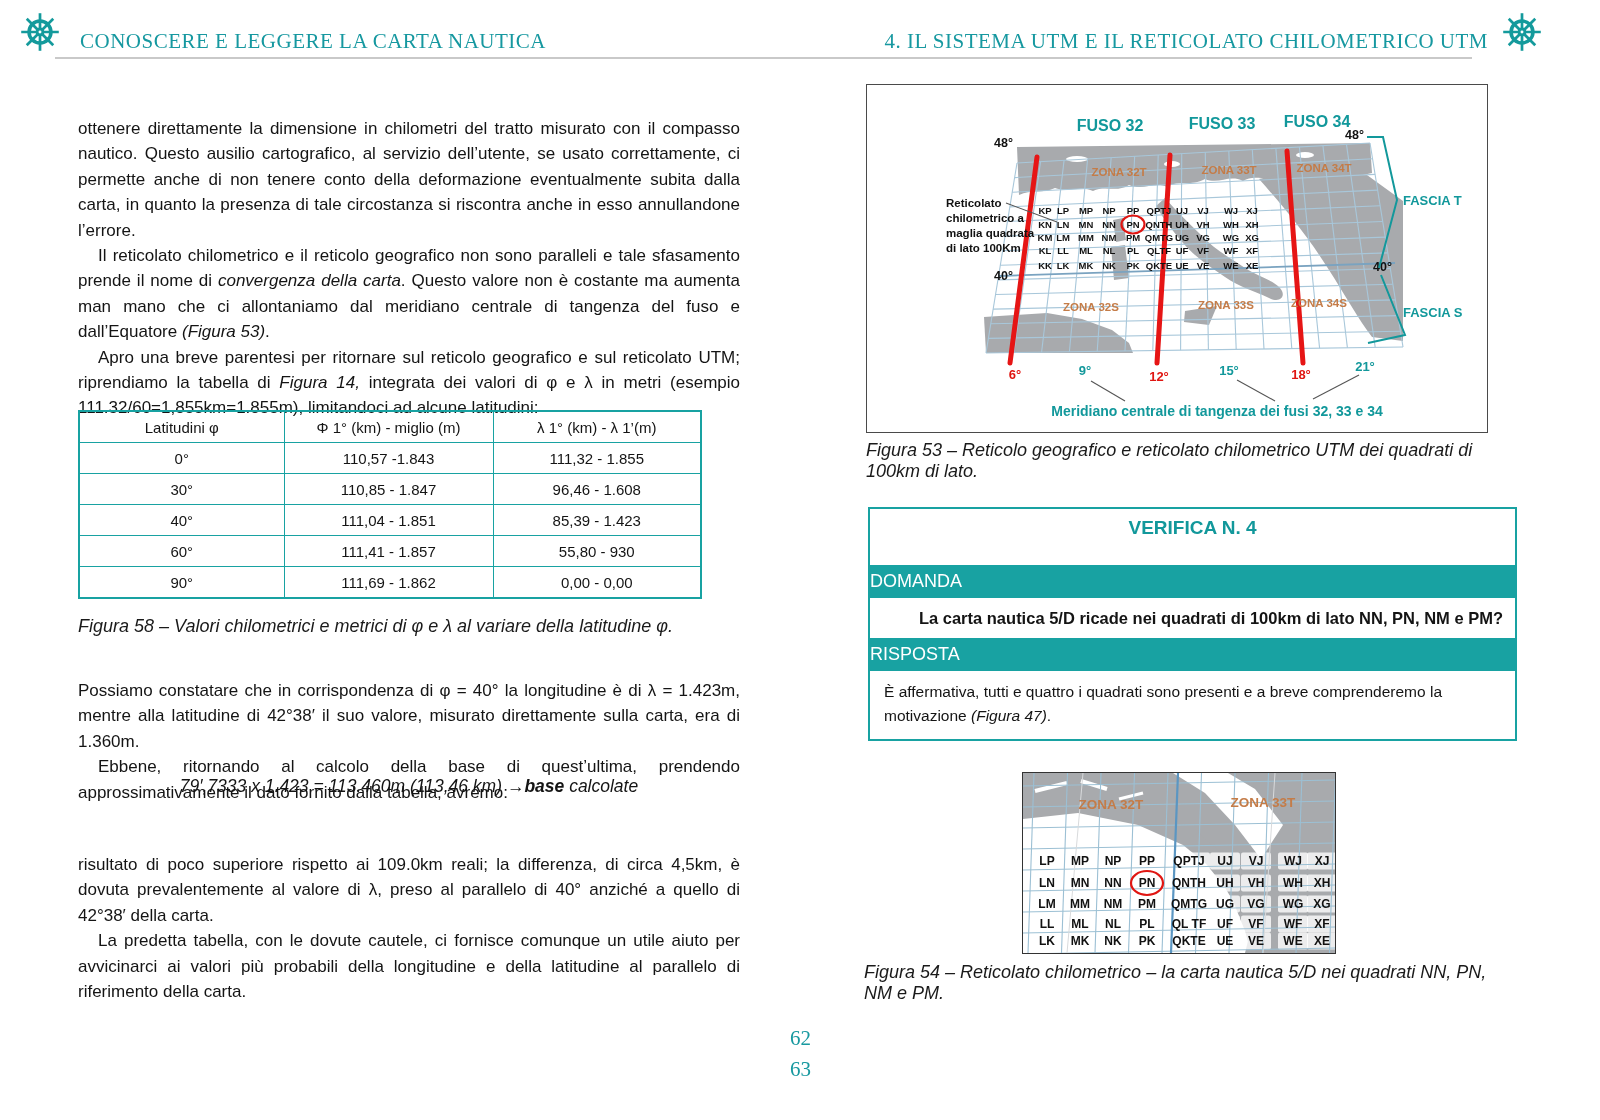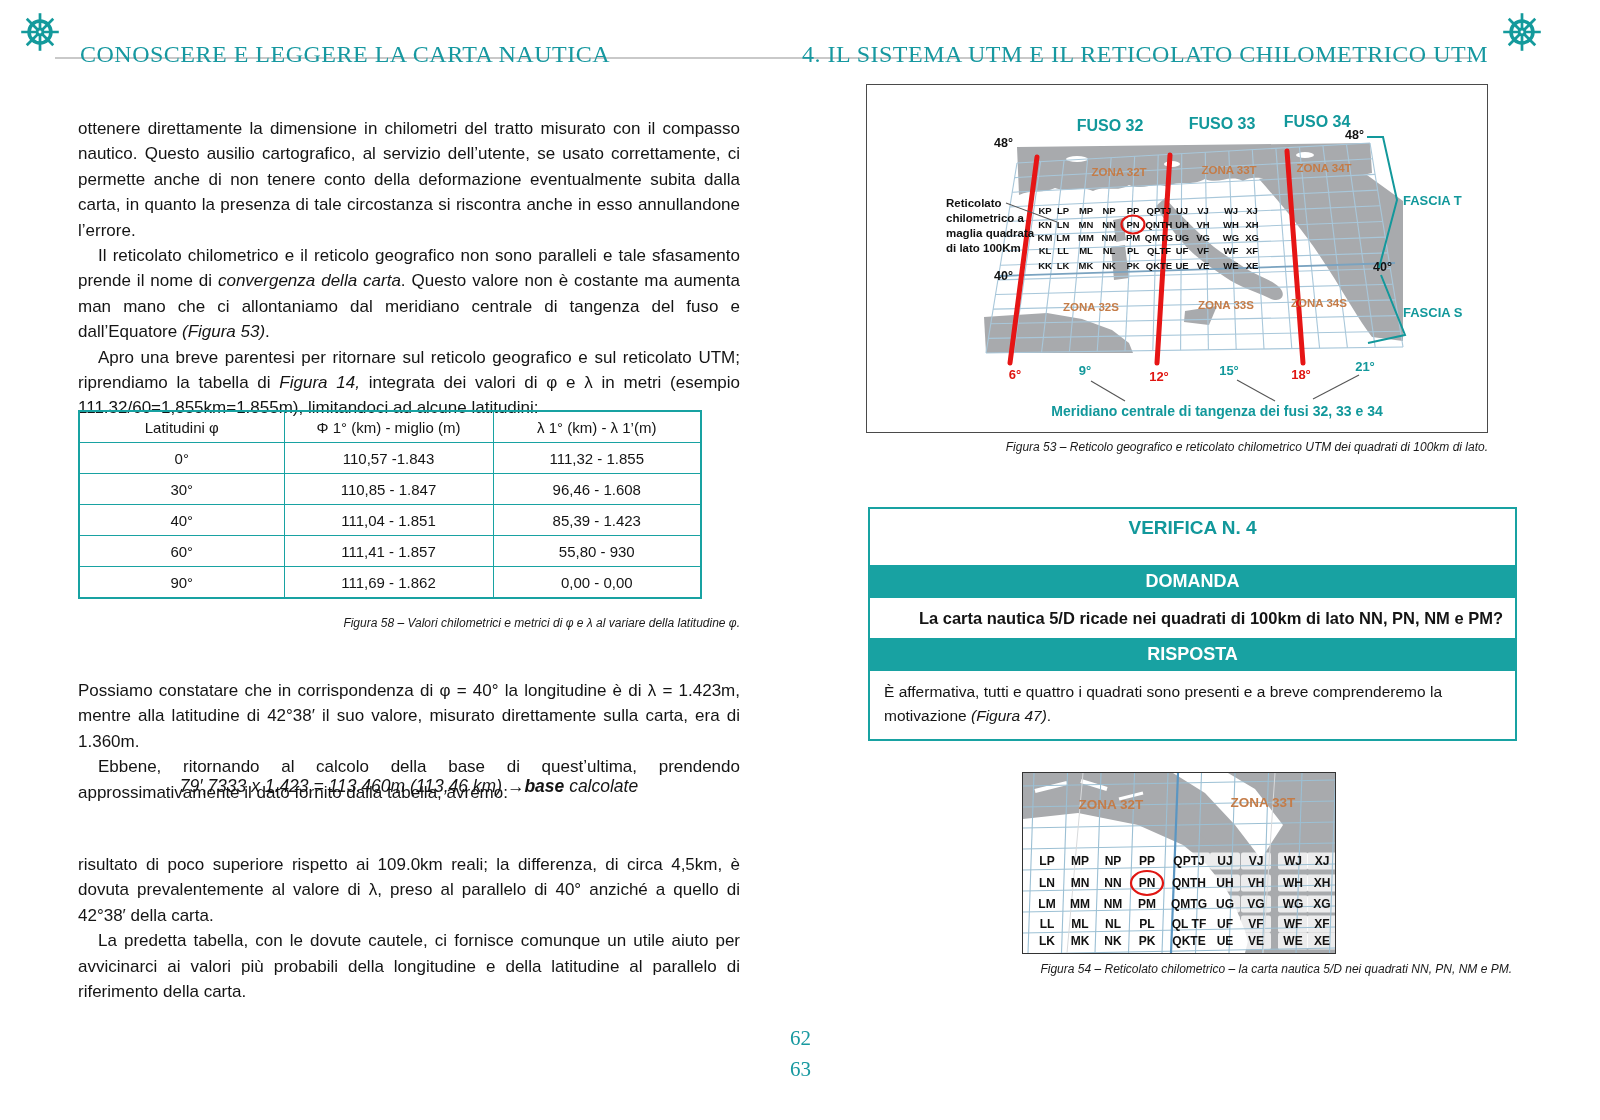--- a/index.html
+++ b/index.html
@@ -5,38 +5,38 @@
   html,body{margin:0;padding:0;}
   body{
     width:1600px;height:1120px;position:relative;background:#ffffff;
     font-family:"Liberation Sans", sans-serif;color:#141414;overflow:hidden;
   }
   
   .hdr-rule{position:absolute;left:55px;top:57px;width:1417px;height:2px;background:#c9c9c9;}
   .wheel{position:absolute;top:8px;width:48px;height:48px;}
   .wheel.left{left:16px;} .wheel.right{left:1498px;}
   .hdr-title{
-    position:absolute;top:41px;font-family:"Liberation Serif", serif;
-    font-size:24px;letter-spacing:.5px;color:#1698a0;white-space:nowrap;
+    position:absolute;top:29px;font-family:"Liberation Serif", serif;
+    font-size:21px;letter-spacing:.5px;color:#1698a0;white-space:nowrap;
   }
   .hdr-title.left{left:80px;}
   .hdr-title.right{right:112px;}
   
   .col-left{position:absolute;left:78px;width:662px;}
   .body-text p{margin:0;font-size:17px;line-height:25.4px;text-align:justify;}
   .body-text p.ind{text-indent:20px;}
   .seg-i{font-style:italic;} .seg-b{font-weight:bold;} .seg-bi{font-weight:bold;font-style:italic;}
   
   .tbl52{border-collapse:collapse;width:622px;table-layout:fixed;}
   .tbl52 th,.tbl52 td{
     border:1.6px solid #18a2a2;height:30px;text-align:center;vertical-align:middle;
     font-size:15px;font-weight:normal;padding:0 4px;
   }
   .tbl52{border:2.5px solid #18a2a2;}
-  .caption{font-style:italic;font-size:12px;text-align:right;color:#1a1a1a;}
+  .caption{font-style:italic;font-size:18px;text-align:left;color:#1a1a1a;}
   .formula{font-style:italic;font-size:17.5px;text-align:center;}
   
   .figbox53{position:absolute;left:866px;top:84px;width:620px;height:347px;border:1.5px solid #4a4a4a;background:#fff;}
   .figbox54{position:absolute;left:1022px;top:772px;width:312px;height:180px;border:1.2px solid #333;background:#fff;}
   .cap53{position:absolute;left:866px;top:440px;width:622px;}
   .cap54{position:absolute;left:864px;top:962px;width:648px;}
   svg text{font-family:"Liberation Sans", sans-serif;}
   .t-fuso{fill:#12989b;font-size:16px;font-weight:bold;text-anchor:middle;}
   .t-lat{fill:#111;font-size:12.5px;font-weight:bold;}
   .t-zona{fill:#c47c48;font-size:11.5px;font-weight:bold;text-anchor:middle;}
@@ -54,21 +54,21 @@
   .g54dark{stroke:#5b96c2;stroke-width:2.2;}
   .red-mer{stroke:#e61515;stroke-width:5;stroke-linecap:round;}
   .ptr{stroke:#555;stroke-width:1.1;}
   .land{fill:#a8aaad;}
   .sea54{fill:#ffffff;}
   .pn-circle{fill:none;stroke:#e01612;stroke-width:2.2;}
   .bracket{fill:none;stroke:#12989b;stroke-width:2;}
   
   .verifica{position:absolute;left:868px;top:507px;width:645px;border:2.5px solid #18a2a2;background:#fff;}
   .v-title{height:56px;line-height:38px;text-align:center;color:#12989b;font-weight:bold;font-size:19px;}
-  .v-band{height:33px;line-height:33px;text-align:center;background:#18a2a2;color:#fff;font-weight:bold;font-size:18px;}
+  .v-band{height:33px;line-height:33px;background:#18a2a2;color:#fff;font-weight:normal;font-size:18px;}
   .v-q{min-height:40px;line-height:40px;padding:0 12px;font-weight:bold;font-size:16.5px;text-align:right;}
   .v-a{padding:9px 14px 11px 14px;font-size:15.5px;line-height:24px;}
   
   .footer{position:absolute;left:78px;top:1026px;width:1445px;display:flex;align-items:center;flex-direction:column;}
   .pg-num{font-family:"Liberation Serif", serif;font-size:21px;color:#1899a0;}
   .foot-line{flex:1;height:2px;background:#bfbfbf;margin:6px 14px 0 14px;}
 </style>
 </head>
 <body>
 

